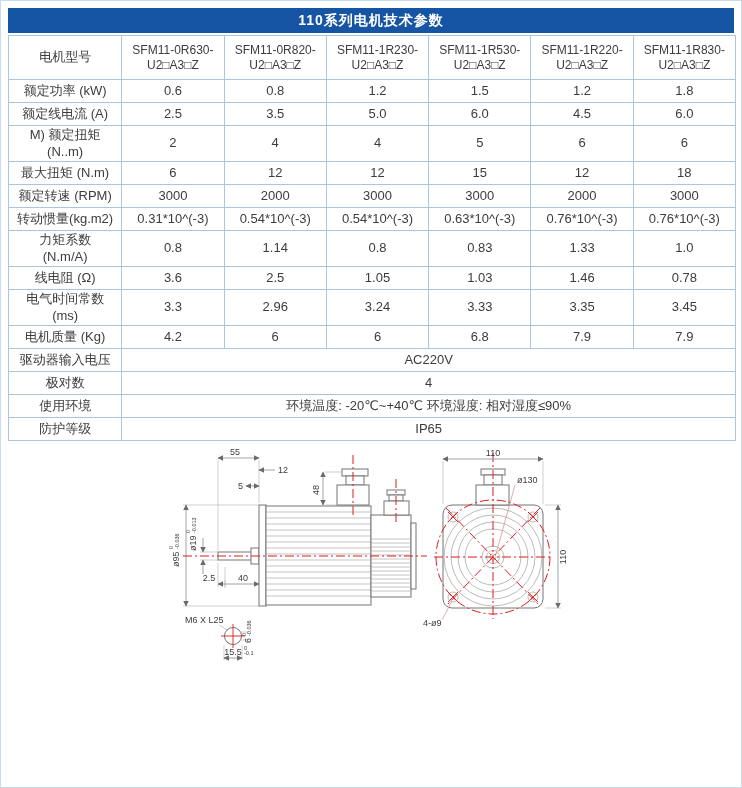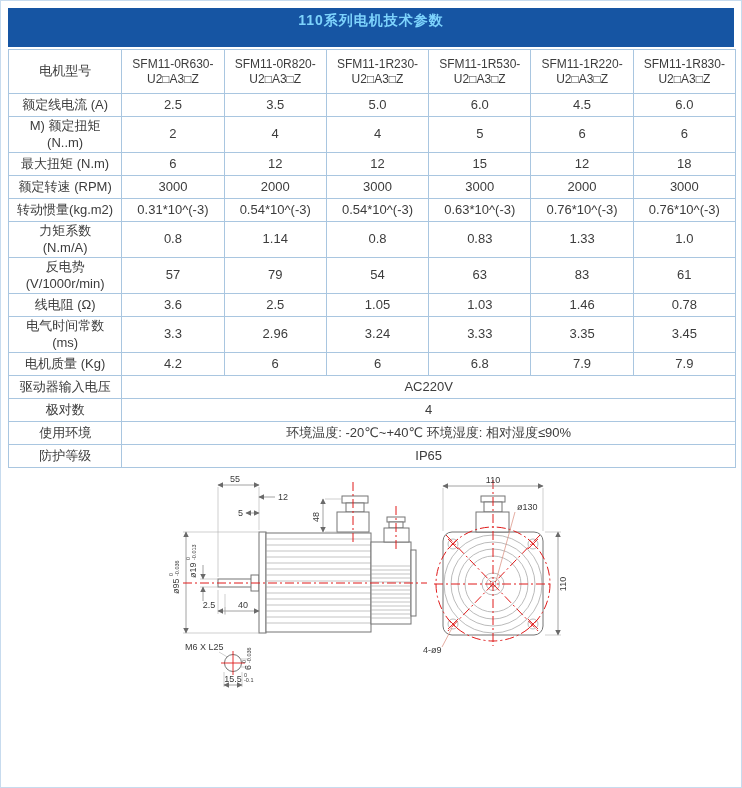--- a/index.html
+++ b/index.html
@@ -1,18 +1,18 @@
 <!DOCTYPE html>
 <html><head>
 <meta charset="utf-8">
 <style>
   html,body{margin:0;padding:0;background:#fff;}
   body{width:742px;height:788px;font-family:"Liberation Sans","DejaVu Sans",sans-serif;color:#3c3c3c;position:relative;}
   .page{width:740px;height:786px;border:1px solid #c7dbee;background:#fff;overflow:hidden;}
-  .title-bar{margin:7px 7px 2px 7px;height:39px;line-height:25px;background:#1655a3;color:#7dd3fc;
+  .title-bar{margin:7px 7px 2px 7px;height:25px;line-height:25px;background:#1655a3;color:#ffffff;
              font-size:14px;font-weight:bold;text-align:center;letter-spacing:1px;}
   table.spec{border-collapse:collapse;table-layout:fixed;width:728px;margin:0 0 0 7px;font-size:13px;}
   table.spec td{border:1px solid #a9c6e0;text-align:center;vertical-align:middle;padding:1px 2px;line-height:1.25;}
   col.c-label{width:113px;}
   col.c-data{width:102px;}
   tr.row-model{height:44px;}
   tr.row-1{height:23px;}
   tr.row-2{height:36px;}
   td.lbl,td.model{white-space:pre-line;}
   td.model{font-size:12px;}
@@ -56,20 +56,29 @@
         <td class="model">SFM11-1R230-
 U2□A3□Z</td>
         <td class="model">SFM11-1R530-
 U2□A3□Z</td>
         <td class="model">SFM11-1R220-
 U2□A3□Z</td>
         <td class="model">SFM11-1R830-
 U2□A3□Z</td>
       </tr>
       <tr class="row-1">
+        <td class="lbl">额定功率 (kW)</td>
+        <td>0.6</td>
+        <td>0.8</td>
+        <td>1.2</td>
+        <td>1.5</td>
+        <td>1.2</td>
+        <td>1.8</td>
+      </tr>
+      <tr class="row-1">
         <td class="lbl">额定线电流 (A)</td>
         <td>2.5</td>
         <td>3.5</td>
         <td>5.0</td>
         <td>6.0</td>
         <td>4.5</td>
         <td>6.0</td>
       </tr>
       <tr class="row-2">
         <td class="lbl">M) 额定扭矩
@@ -111,30 +120,20 @@
       <tr class="row-2">
         <td class="lbl">力矩系数
 (N.m/A)</td>
         <td>0.8</td>
         <td>1.14</td>
         <td>0.8</td>
         <td>0.83</td>
         <td>1.33</td>
         <td>1.0</td>
       </tr>
-      <tr class="row-2">
-        <td class="lbl">反电势
-(V/1000r/min)</td>
-        <td>57</td>
-        <td>79</td>
-        <td>54</td>
-        <td>63</td>
-        <td>83</td>
-        <td>61</td>
-      </tr>
       <tr class="row-1">
         <td class="lbl">线电阻 (Ω)</td>
         <td>3.6</td>
         <td>2.5</td>
         <td>1.05</td>
         <td>1.03</td>
         <td>1.46</td>
         <td>0.78</td>
       </tr>
       <tr class="row-2">

